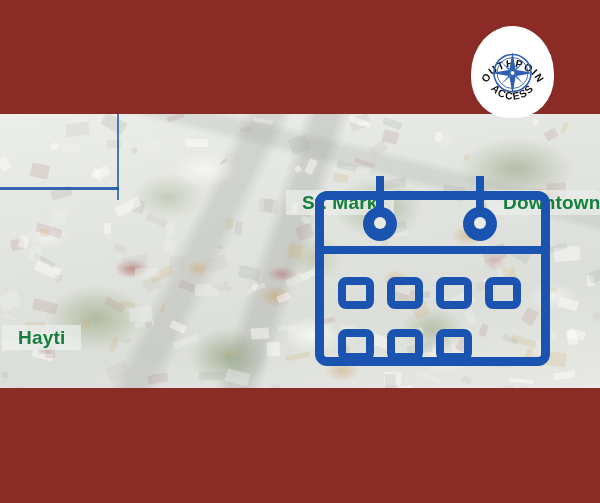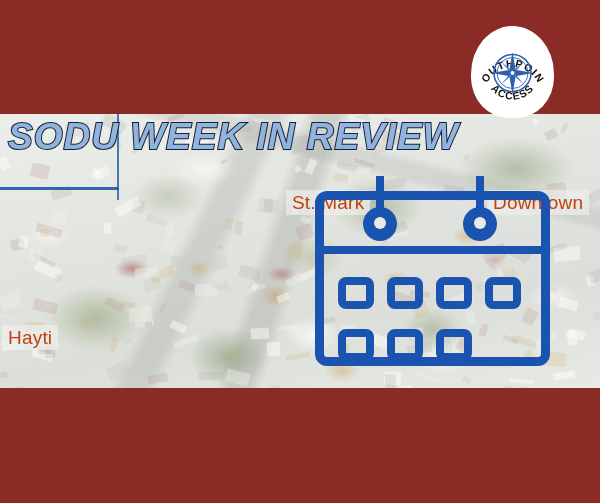--- a/index.html
+++ b/index.html
@@ -118,26 +118,26 @@
     left: 0;
     width: 119px;
     height: 3px;
     background: #1f55a6;
     opacity: .9;
   }
 
   
   .place-label {
     position: absolute;
-    color: #c2410c;
-    font-weight: normal;
+    color: #15803d;
+    font-weight: bold;
     font-size: 19px;
     letter-spacing: .2px;
     line-height: 1;
-    padding: 3px 6px;
+    padding: 3px 16px;
     background: rgba(236,238,236,.72);
     white-space: nowrap;
   }
   .label-stmark   { left: 286px; top: 190px; }
   .label-downtown { left: 487px; top: 190px; }
   .label-hayti    { left: 2px;   top: 325px; }
 
   
   .calendar-icon {
     position: absolute;
@@ -474,21 +474,20 @@
     <div class="cal-cell" style="left:23px;  top:99px;"></div>
     <div class="cal-cell" style="left:72px;  top:99px;"></div>
     <div class="cal-cell" style="left:121px; top:99px;"></div>
     <div class="cal-cell" style="left:170px; top:99px;"></div>
     <div class="cal-cell" style="left:23px;  top:151px;"></div>
     <div class="cal-cell" style="left:72px;  top:151px;"></div>
     <div class="cal-cell" style="left:121px; top:151px;"></div>
   </div>
 
   <div class="headline-block">
-    <div class="headline">SODU WEEK IN REVIEW</div>
   </div>
 
   <div class="brick-wall brick-wall-bottom" id="wall-bottom">
       <div class="brick-row" style="top: -14px;">
         <div class="brick" style="left: -40px; width: 108px;"></div>
         <div class="brick" style="left: 74px; width: 130px;"></div>
         <div class="brick" style="left: 210px; width: 118px;"></div>
         <div class="brick" style="left: 334px; width: 140px;"></div>
         <div class="brick" style="left: 480px; width: 112px;"></div>
         <div class="brick" style="left: 598px; width: 126px;"></div>

